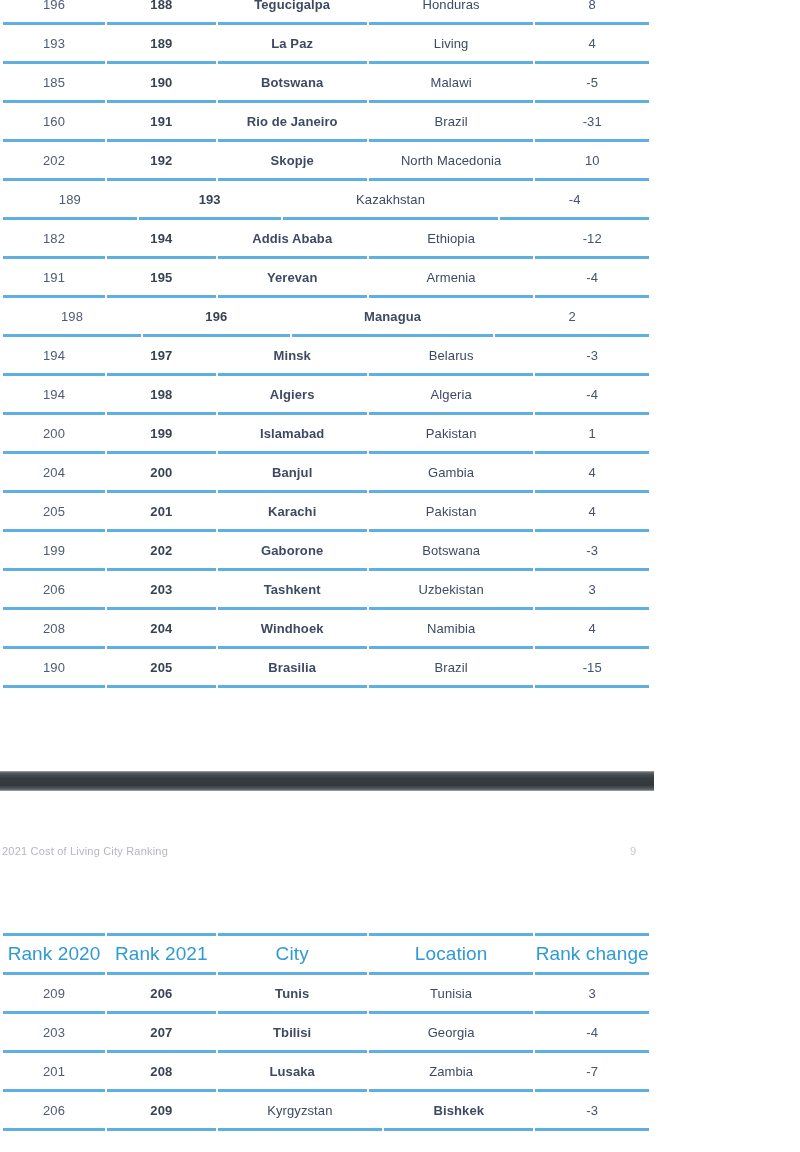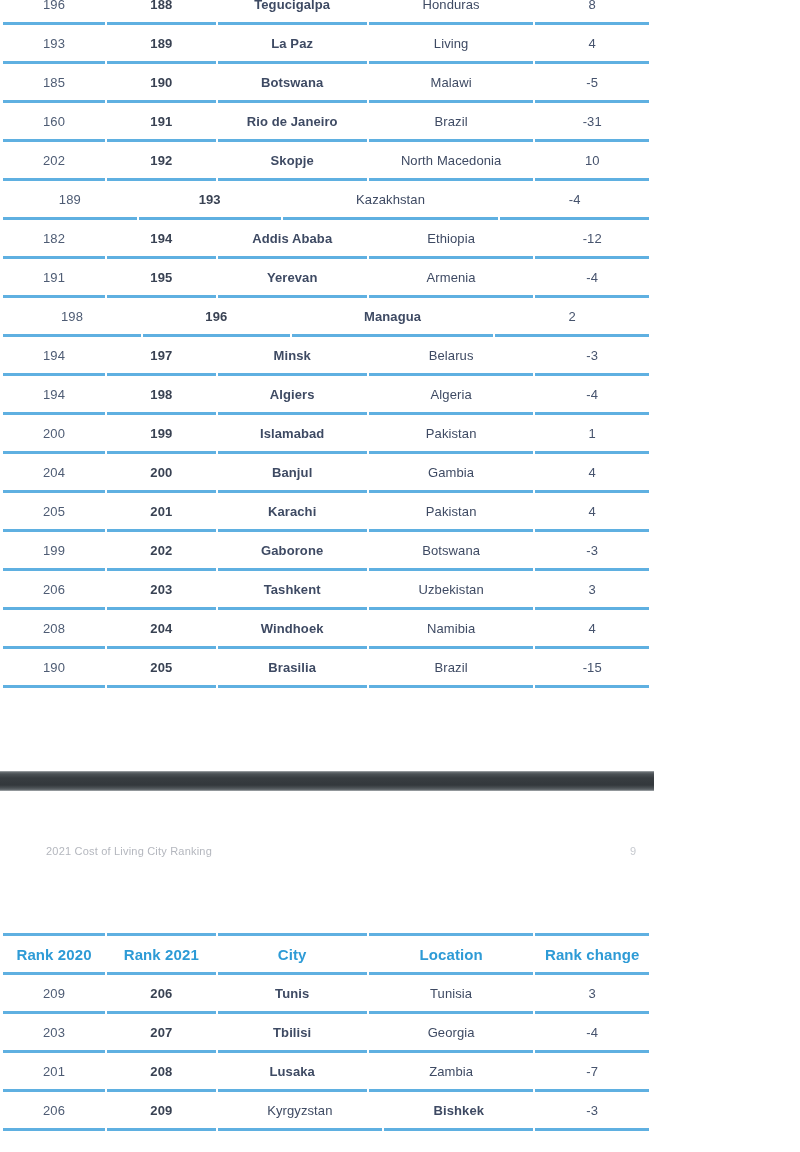--- a/index.html
+++ b/index.html
@@ -30,33 +30,33 @@
   .c4{flex-grow:17.8;}
   .col-rank2020{color:var(--text_muted_blue,#4e5c74);font-weight:400;}
   .col-rank2021{color:var(--text_dark,#394253);font-weight:700;}
   .col-city{color:var(--text_navy,#3e4a63);font-weight:600;}
   .col-location{color:var(--text_navy,#3e4a63);font-weight:400;}
   .col-change{color:var(--text_change,#46536d);font-weight:400;}
   .header-row{height:42px;}
   .header-row .cell{
     border-top:3px solid var(--rule_blue,#5fb0e1);
     color:var(--header_blue,#2e9bd6);
-    font-weight:700;
-    font-size:15px;
+    font-weight:400;
+    font-size:19px;
   }
   .page-separator{
     position:absolute;left:0;top:771px;width:800px;height:20px;
     background:linear-gradient(to bottom,
       #b9bdc0 0px,#6a7074 1px,#4b5155 3px,
       #383d41 7px,#33383c 14px,#4b5155 17px,
       #6a7074 19px,#b9bdc0 20px);
   }
   .footer-row{
     position:absolute;left:2px;right:18px;top:843px;height:16px;
-    display:flex;justify-content:space-between;align-items:center;margin-left:44px;
+    display:flex;justify-content:space-between;align-items:center;
   }
   .footer-title{
     color:var(--footer_gray,#b4b7be);
     font-size:11px;letter-spacing:0.2px;
   }
   .footer-page{
     color:var(--page_num_gray,#c6c9cf);
     font-size:11px;
   }
 </style>

